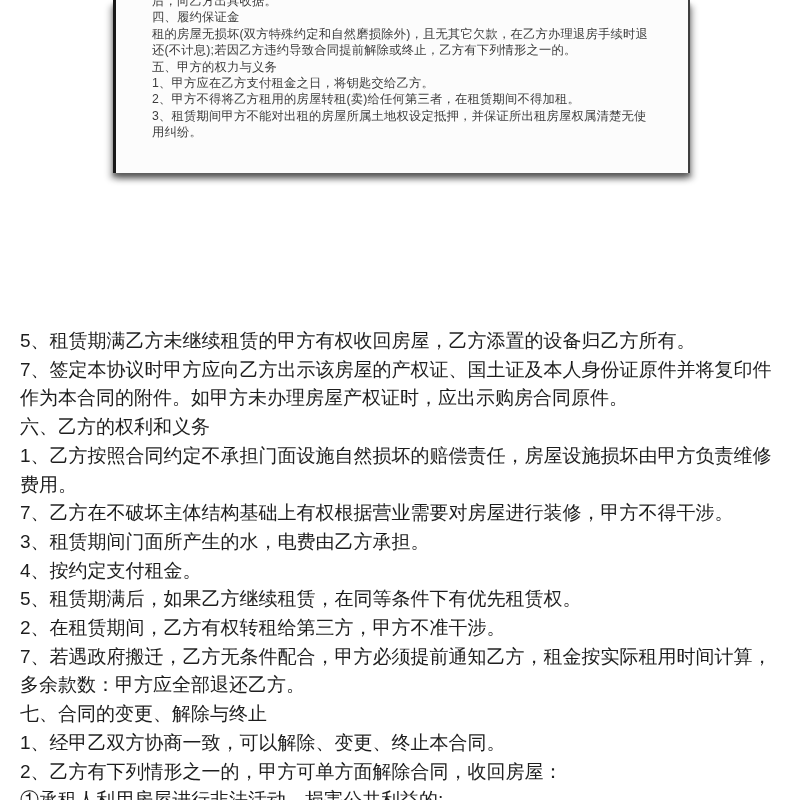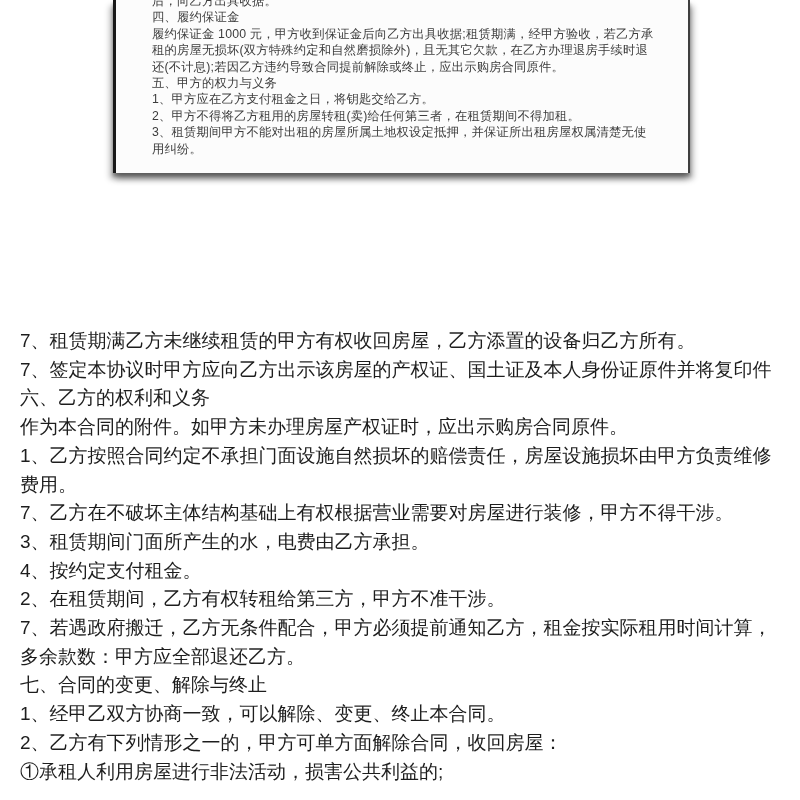--- a/index.html
+++ b/index.html
@@ -49,41 +49,41 @@
 </style>
 </head>
 <body>
 
 <div class="page">
 
   <div class="photo">
     <div class="photo-text">
         <span class="line">后，向乙方出具收据。</span>
         <span class="line">四、履约保证金</span>
-        <span class="line">履约保证金 1000 元，甲方收到保证金后向乙方出具收据;租赁期满，经甲方验收，若乙方承</span>
         <span class="line">租的房屋无损坏(双方特殊约定和自然磨损除外)，且无其它欠款，在乙方办理退房手续时退</span>
-        <span class="line">还(不计息);若因乙方违约导致合同提前解除或终止，应出示购房合同原件。</span>
+        <span class="line">还(不计息);若因乙方违约导致合同提前解除或终止，乙方有下列情形之一的。</span>
         <span class="line">五、甲方的权力与义务</span>
         <span class="line">1、甲方应在乙方支付租金之日，将钥匙交给乙方。</span>
         <span class="line">2、甲方不得将乙方租用的房屋转租(卖)给任何第三者，在租赁期间不得加租。</span>
         <span class="line">3、租赁期间甲方不能对出租的房屋所属土地权设定抵押，并保证所出租房屋权属清楚无使</span>
         <span class="line">用纠纷。</span>
       </div>
   </div>
 
   <div class="body-text">
-      <span class="line">7、租赁期满乙方未继续租赁的甲方有权收回房屋，乙方添置的设备归乙方所有。</span>
+      <span class="line">5、租赁期满乙方未继续租赁的甲方有权收回房屋，乙方添置的设备归乙方所有。</span>
       <span class="line">7、签定本协议时甲方应向乙方出示该房屋的产权证、国土证及本人身份证原件并将复印件</span>
+      <span class="line">作为本合同的附件。如甲方未办理房屋产权证时，应出示购房合同原件。</span>
       <span class="line">六、乙方的权利和义务</span>
-      <span class="line">作为本合同的附件。如甲方未办理房屋产权证时，应出示购房合同原件。</span>
       <span class="line">1、乙方按照合同约定不承担门面设施自然损坏的赔偿责任，房屋设施损坏由甲方负责维修</span>
       <span class="line">费用。</span>
       <span class="line">7、乙方在不破坏主体结构基础上有权根据营业需要对房屋进行装修，甲方不得干涉。</span>
       <span class="line">3、租赁期间门面所产生的水，电费由乙方承担。</span>
       <span class="line">4、按约定支付租金。</span>
+      <span class="line">5、租赁期满后，如果乙方继续租赁，在同等条件下有优先租赁权。</span>
       <span class="line">2、在租赁期间，乙方有权转租给第三方，甲方不准干涉。</span>
       <span class="line">7、若遇政府搬迁，乙方无条件配合，甲方必须提前通知乙方，租金按实际租用时间计算，</span>
       <span class="line">多余款数：甲方应全部退还乙方。</span>
       <span class="line">七、合同的变更、解除与终止</span>
       <span class="line">1、经甲乙双方协商一致，可以解除、变更、终止本合同。</span>
       <span class="line">2、乙方有下列情形之一的，甲方可单方面解除合同，收回房屋：</span>
       <span class="line">①承租人利用房屋进行非法活动，损害公共利益的;</span>
     </div>
 
 </div>

